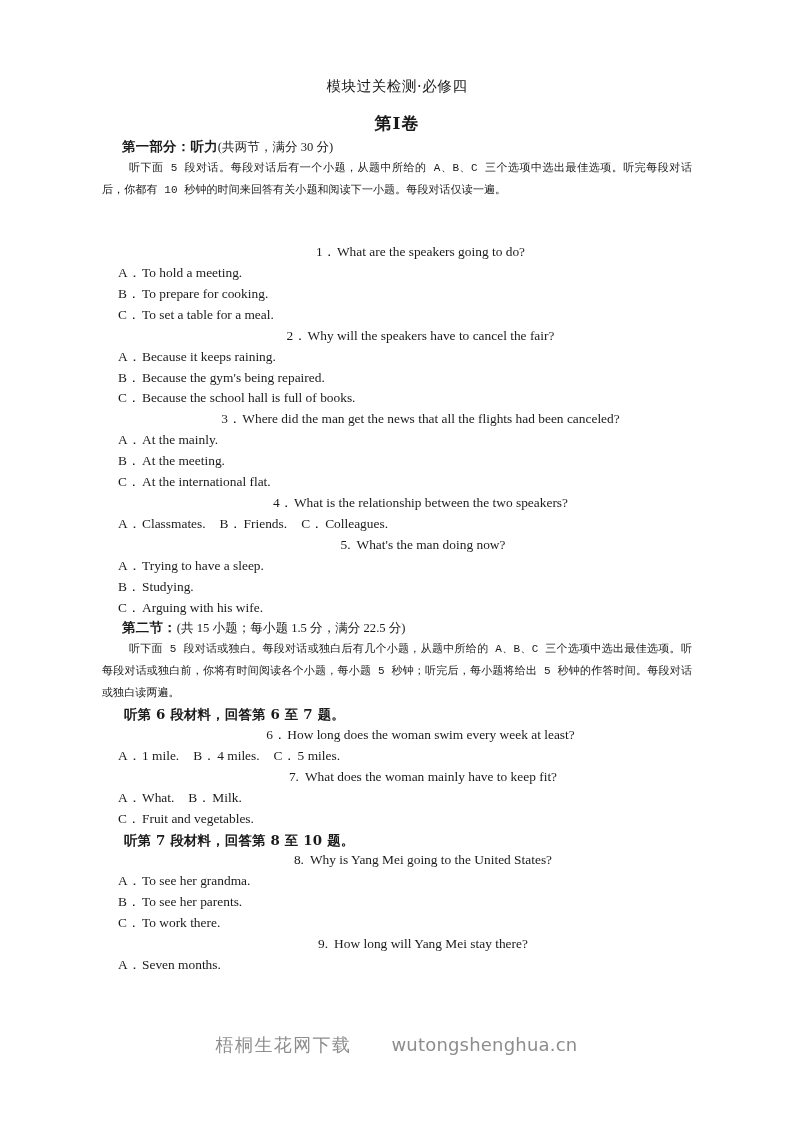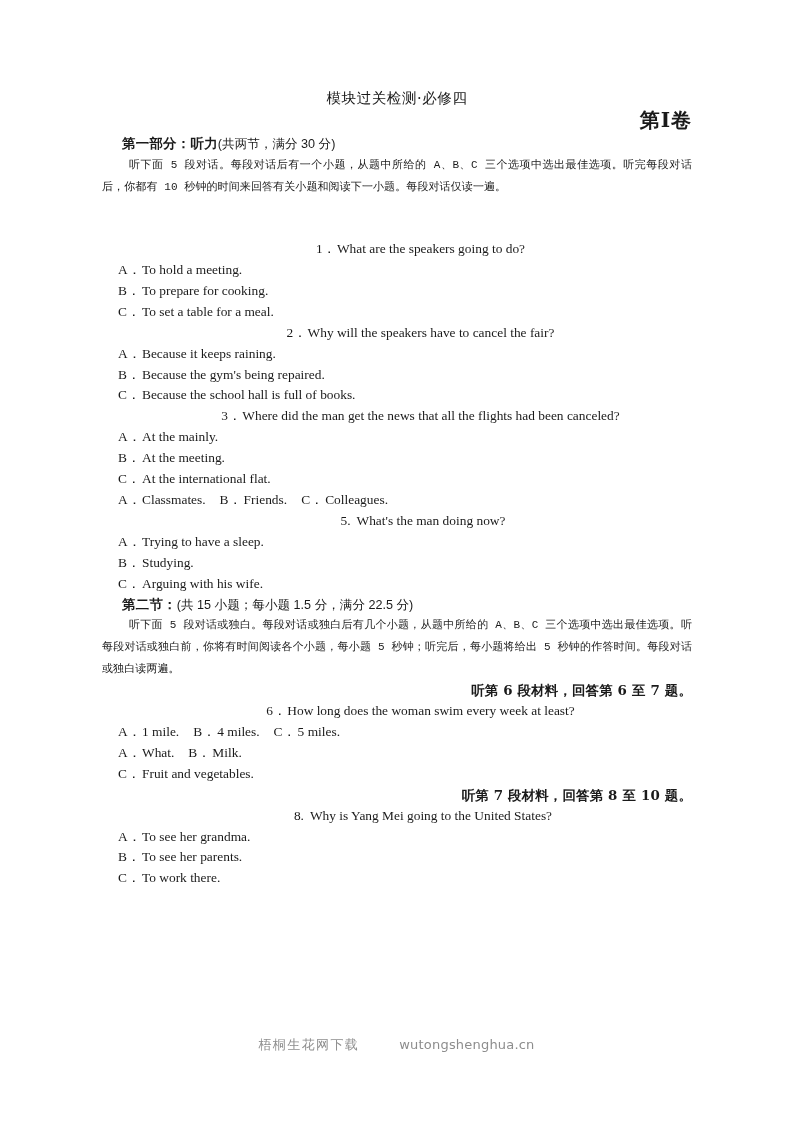--- a/index.html
+++ b/index.html
@@ -17,71 +17,70 @@
   }
   .page {
     position: relative;
     width: 793px;
     height: 1122px;
     box-sizing: border-box;
   }
   .content {
     position: absolute;
     left: 102px;
-    top: 88px;
+    top: 76px;
     width: 590px;
   }
 
   
   .doc-title {
     text-align: center;
     font-size: 14.5px;
     line-height: 21px;
     letter-spacing: 0.6px;
     margin: 0 0 1px 0;
     font-weight: normal;
     font-family: "DejaVu Serif", "Liberation Serif", serif;
   }
   .paper-title {
-    text-align: right;
-    font-size: 20px;
+    text-align: center;
+    font-size: 17px;
     line-height: 21px;
     font-weight: bold;
     letter-spacing: 1px;
-    margin: 1px 0 3px 0;
+    margin: 16px 0 3px 0;
     font-family: "DejaVu Serif", "Liberation Serif", serif;
   }
   .sec-head {
     font-size: 13.4px;
     line-height: 20.9px;
     margin: 0;
     text-indent: 20px;
     white-space: nowrap;
   }
   .sec-head .bold-cn {
     font-weight: bold;
     font-family: Liberation Serif, serif;
     letter-spacing: 0.3px;
   }
   .sec-head .paren {
-    font-family: Liberation Sans, sans-serif;
+    font-family: Liberation Serif, serif;
     font-size: 12.6px;
   }
 
   
   .material-head {
     font-size: 13.4px;
     line-height: 20.9px;
     margin: 0;
     text-indent: 22px;
     font-weight: bold;
     font-family: "DejaVu Serif", "Liberation Serif", serif;
     letter-spacing: 0.2px;
     white-space: nowrap;
-    text-align: right;
   }
 
   
   .para {
     font-size: 11px;
     line-height: 21.6px;
     margin: 0;
     text-align: justify;
     text-justify: inter-character;
     text-indent: 27px;
@@ -121,21 +120,21 @@
   }
 
   
   .footer {
     position: absolute;
     left: 0;
     top: 1036px;
     width: 793px;
     text-align: center;
     color: #8d8d8d;
-    font-size: 13px;
+    font-size: 18px;
     line-height: 18px;
     white-space: nowrap;
   }
   .footer .cn {
     font-family: "DejaVu Serif", "Liberation Serif", serif;
     letter-spacing: 1.4px;
   }
   .footer .en {
     font-family: "DejaVu Sans", "Liberation Sans", sans-serif;
     margin-left: 40px;
@@ -176,20 +175,21 @@
       </div>
 
       <div>
         <div class="q-line"><span class="lbl">3．</span><span>Where did the man get the news that all the flights had been canceled?</span></div>
         <div class="o-line"><span class="lbl">A．</span><span>At the mainly.</span></div>
         <div class="o-line"><span class="lbl">B．</span><span>At the meeting.</span></div>
         <div class="o-line"><span class="lbl">C．</span><span>At the international flat.</span></div>
       </div>
 
       <div>
+        <div class="q-line"><span class="lbl">4．</span><span>What is the relationship between the two speakers?</span></div>
         <div class="o-line"><span class="lbl">A．</span><span>Classmates.</span><span class="inline-opt"><span class="lbl">B．</span><span>Friends.</span></span><span class="inline-opt"><span class="lbl">C．</span><span>Colleagues.</span></span></div>
       </div>
 
       <div>
         <div class="q-line"><span class="lbl">5.</span><span>What's the man doing now?</span></div>
         <div class="o-line"><span class="lbl">A．</span><span>Trying to have a sleep.</span></div>
         <div class="o-line"><span class="lbl">B．</span><span>Studying.</span></div>
         <div class="o-line"><span class="lbl">C．</span><span>Arguing with his wife.</span></div>
       </div>
     </div>
@@ -202,35 +202,40 @@
 
     <div>
       <div class="material-head">听第 6 段材料，回答第 6 至 7 题。</div>
 
       <div>
         <div class="q-line"><span class="lbl">6．</span><span>How long does the woman swim every week at least?</span></div>
         <div class="o-line"><span class="lbl">A．</span><span>1 mile.</span><span class="inline-opt"><span class="lbl">B．</span><span>4 miles.</span></span><span class="inline-opt"><span class="lbl">C．</span><span>5 miles.</span></span></div>
       </div>
 
       <div>
+        <div class="q-line"><span class="lbl">7.</span><span>What does the woman mainly have to keep fit?</span></div>
         <div class="o-line"><span class="lbl">A．</span><span>What.</span><span class="inline-opt"><span class="lbl">B．</span><span>Milk.</span></span></div>
         <div class="o-line"><span class="lbl">C．</span><span>Fruit and vegetables.</span></div>
       </div>
     </div>
 
     <div>
       <div class="material-head">听第 7 段材料，回答第 8 至 10 题。</div>
 
       <div>
         <div class="q-line"><span class="lbl">8.</span><span>Why is Yang Mei going to the United States?</span></div>
         <div class="o-line"><span class="lbl">A．</span><span>To see her grandma.</span></div>
         <div class="o-line"><span class="lbl">B．</span><span>To see her parents.</span></div>
         <div class="o-line"><span class="lbl">C．</span><span>To work there.</span></div>
       </div>
 
+      <div>
+        <div class="q-line"><span class="lbl">9.</span><span>How long will Yang Mei stay there?</span></div>
+        <div class="o-line"><span class="lbl">A．</span><span>Seven months.</span></div>
+      </div>
     </div>
 
   </div>
 
   <div class="footer">
     <span class="cn">梧桐生花网下载</span><span class="en">wutongshenghua.cn</span>
   </div>
 </div>
 
 </body></html>

